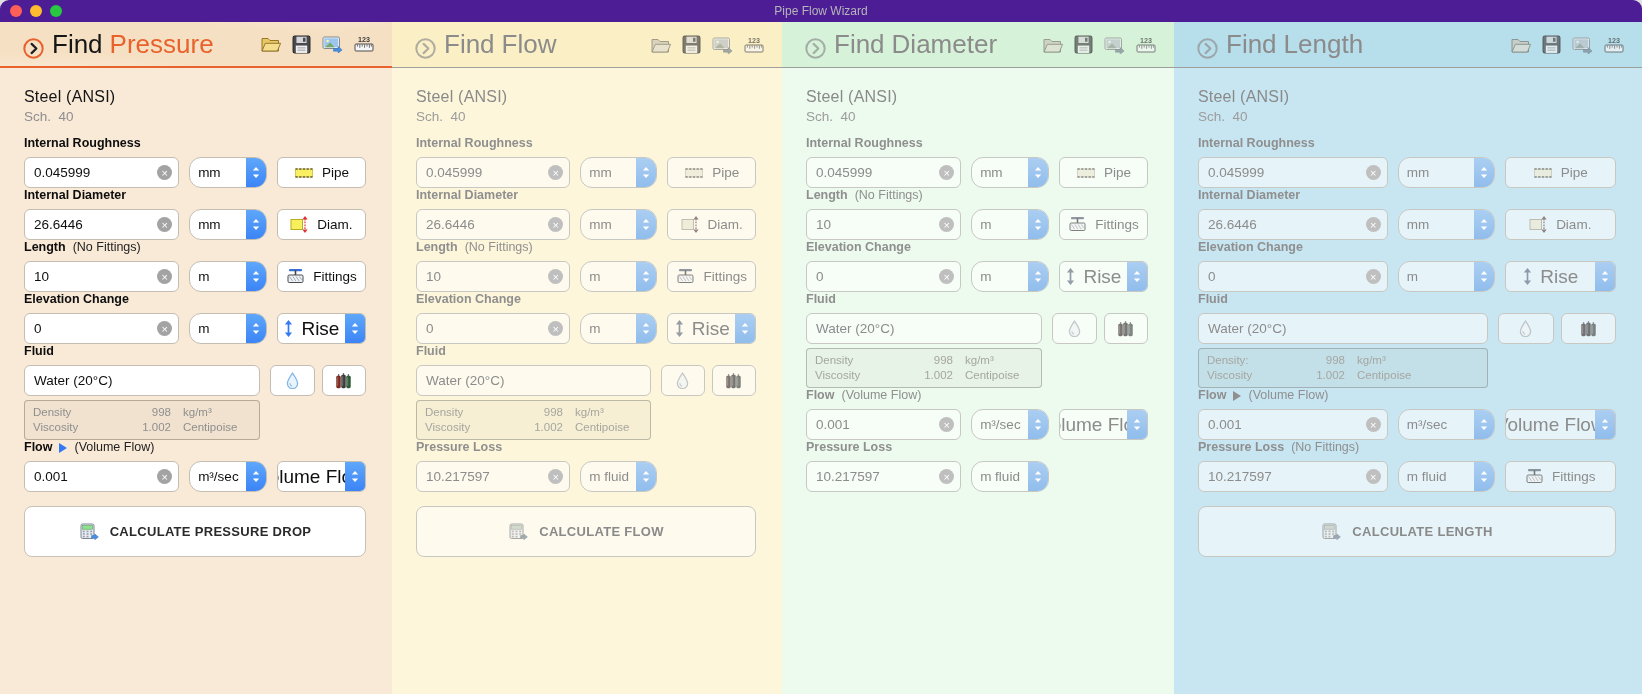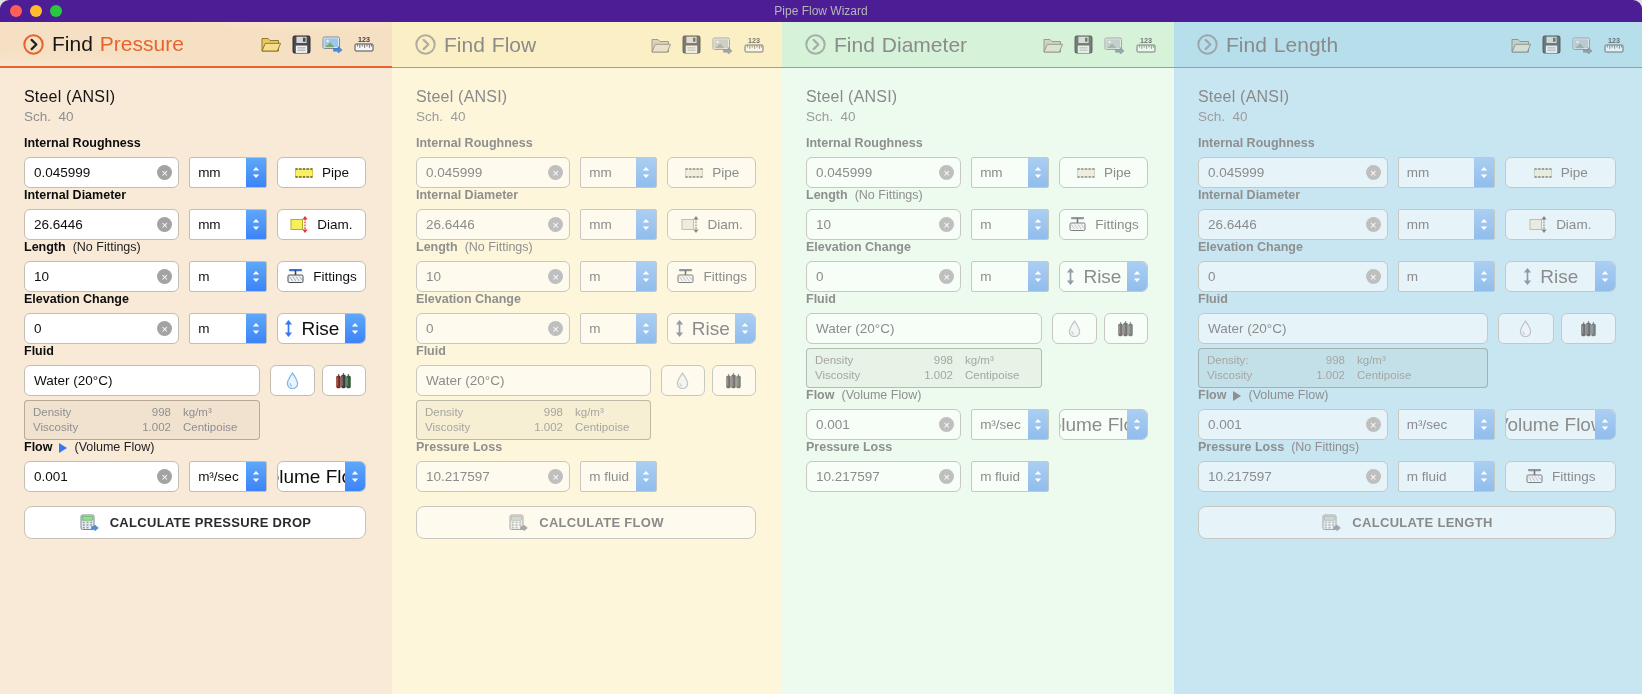--- a/index.html
+++ b/index.html
@@ -12,21 +12,21 @@
   .light.red{background:#ff5f57}.light.yellow{background:#febc2e}.light.green{background:#28c840}
   .wtitle{position:absolute;left:0;right:0;text-align:center;color:#b6b6b8;font-size:12px}
   .panels{flex:1;display:flex;min-height:0}
   .panel{display:flex;flex-direction:column;background:var(--body);min-width:0}
   .panel:nth-child(1){width:392px}.panel:nth-child(2){width:390px}.panel:nth-child(3){width:392px}.panel:nth-child(4){width:468px}
   .phead{height:46px;background:var(--header);display:flex;align-items:center;padding:0 18px 0 22px;flex:0 0 auto}
   .panel.active .phead{border-bottom:2px solid var(--accent);
     background:radial-gradient(95% 170% at 12% 170%,rgba(255,255,255,.55),rgba(255,255,255,0) 62%),
                radial-gradient(70% 130% at 80% -50%,rgba(255,255,255,.4),rgba(255,255,255,0) 60%),var(--header)}
   .panel.inactive .phead{border-bottom:1px solid #9e9e9a}
-  .ptitle{font-size:21px;font-weight:500;display:flex;align-items:center;gap:7px;white-space:nowrap}
+  .ptitle{font-size:26px;font-weight:500;display:flex;align-items:flex-end;gap:7px;white-space:nowrap}
   .ptitle .tfind{color:#161616}
   .ptitle .trest{color:var(--titlerest)}
   .panel.inactive .ptitle .tfind,.panel.inactive .ptitle .trest{color:#8b8b8b}
   .logo{display:flex}
   .logo svg circle{stroke:var(--accent)}
   .logo svg path{stroke:#1f1f1f}
   .panel.inactive .logo svg circle,.panel.inactive .logo svg path{stroke:#909090}
   .toolbar{margin-left:auto;display:flex;gap:11px;align-items:center}
   .tbtn{background:none;border:none;cursor:pointer;display:flex;padding:0}
   .pbody{padding:20px 26px 0 24px;flex:1;min-height:0}
@@ -34,36 +34,36 @@
   .sched{font-size:13.5px;color:#8e8e8e;margin:3px 0 12px;white-space:pre}
   .group{}
   .lblrow{display:flex;align-items:center;gap:7px;margin-bottom:6px;font-size:12.5px;line-height:1.2}
   .lbl{font-weight:bold;color:#0d0d0d}
   .sfx{color:#222}
   .arrow{width:0;height:0;border-left:8px solid #3478f6;border-top:5px solid transparent;border-bottom:5px solid transparent}
   .row{display:flex;gap:10px;align-items:stretch;height:31px}
   .ibox{flex:1.55;background:#fff;border:1px solid #c3bdb2;border-radius:6px;display:flex;align-items:center;padding:0 6px 0 9px;min-width:0}
   .ibox input{border:none;outline:none;background:transparent;font:inherit;font-size:13.5px;color:#0f0f0f;width:100%;min-width:0}
   .clear{flex:0 0 auto;width:15px;height:15px;border:none;border-radius:50%;background:#a3a3a3;color:#fff;font-size:11px;line-height:14px;text-align:center;margin-left:4px;cursor:pointer;padding:0}
-  .usel{flex:.85;background:#fff;border:1px solid #c3bdb2;border-radius:2px;display:flex;align-items:center;overflow:hidden;min-width:0;cursor:pointer}
+  .usel{flex:.85;background:#fff;border:1px solid #c3bdb2;border-radius:12px;display:flex;align-items:center;overflow:hidden;min-width:0;cursor:pointer}
   .usel .txt{padding:0 8px;font-size:13.5px;color:#0f0f0f;flex:1;white-space:nowrap;overflow:hidden}
   .cap{flex:0 0 20px;align-self:stretch;background:linear-gradient(#5ea7fa,#3c84f6);display:flex;align-items:center;justify-content:center}
   .actioncell{flex:1;display:flex;min-width:0}
   .abtn{flex:1;background:#fff;border:1px solid #c3bdb2;border-radius:6px;display:flex;align-items:center;justify-content:center;gap:8px;font-size:13.5px;color:#0f0f0f;cursor:pointer;min-width:0;white-space:nowrap}
   .asel{flex:1;background:#fff;border:1px solid #c3bdb2;border-radius:6px;display:flex;align-items:stretch;overflow:hidden;min-width:0;cursor:pointer}
   .asel .stxt{flex:1;display:flex;align-items:center;gap:7px;justify-content:center;font-size:19px;color:#0f0f0f;white-space:nowrap;min-width:0;overflow:hidden}
   .spacer{flex:1}
   .frow{display:flex;gap:10px}
   .fleft{flex:2.46;min-width:0}
   .fbtns{flex:1;display:flex;gap:7px;align-items:flex-start}
   .fbtn{flex:1;height:31px;background:#fff;border:1px solid #c3bdb2;border-radius:6px;display:flex;align-items:center;justify-content:center;cursor:pointer;min-width:0}
   .finput{height:31px;background:#fff;border:1px solid #c3bdb2;border-radius:6px;display:flex;align-items:center;padding:0 9px;font-size:13.5px;color:#0f0f0f}
   .props{margin-top:4px;border:1px solid rgba(125,112,90,.5);background:rgba(95,70,35,.05);border-radius:4px;padding:5px 8px 6px;display:grid;grid-template-columns:86px 64px 1fr;row-gap:3px;font-size:11.5px;color:#8f8f8f}
   .props .pv{text-align:right;padding-right:12px}
-  .calc{margin-top:14px;height:33px;width:100%;background:#fff;border:1px solid #c7c1b7;border-radius:8px;display:flex;align-items:center;justify-content:center;gap:11px;font-size:13px;font-weight:bold;color:#2b2b2b;letter-spacing:.3px;cursor:pointer}
+  .calc{margin-top:14px;height:51px;width:100%;background:#fff;border:1px solid #c7c1b7;border-radius:8px;display:flex;align-items:center;justify-content:center;gap:11px;font-size:13px;font-weight:bold;color:#2b2b2b;letter-spacing:.3px;cursor:pointer}
   .icon{display:flex;flex:0 0 auto}
   
   .panel.inactive .lbl,.panel.inactive .sfx{color:#8f8f8f}
   .panel.inactive .material{color:#8a8a8a}
   .panel.inactive .sched{color:#9c9c9c}
   .panel.inactive .ibox,.panel.inactive .usel,.panel.inactive .abtn,.panel.inactive .asel,
   .panel.inactive .fbtn,.panel.inactive .finput,.panel.inactive .calc{background:rgba(255,255,255,.55);border-color:#c8c8c2}
   .panel.inactive .ibox input,.panel.inactive .usel .txt,.panel.inactive .asel .stxt,.panel.inactive .abtn,.panel.inactive .finput{color:#8c8c8c}
   .panel.inactive .cap{background:linear-gradient(#abceف2,#90bdec);background:linear-gradient(#abcef2,#90bdec)}
   .panel.inactive .clear{background:#bfbfbf}

